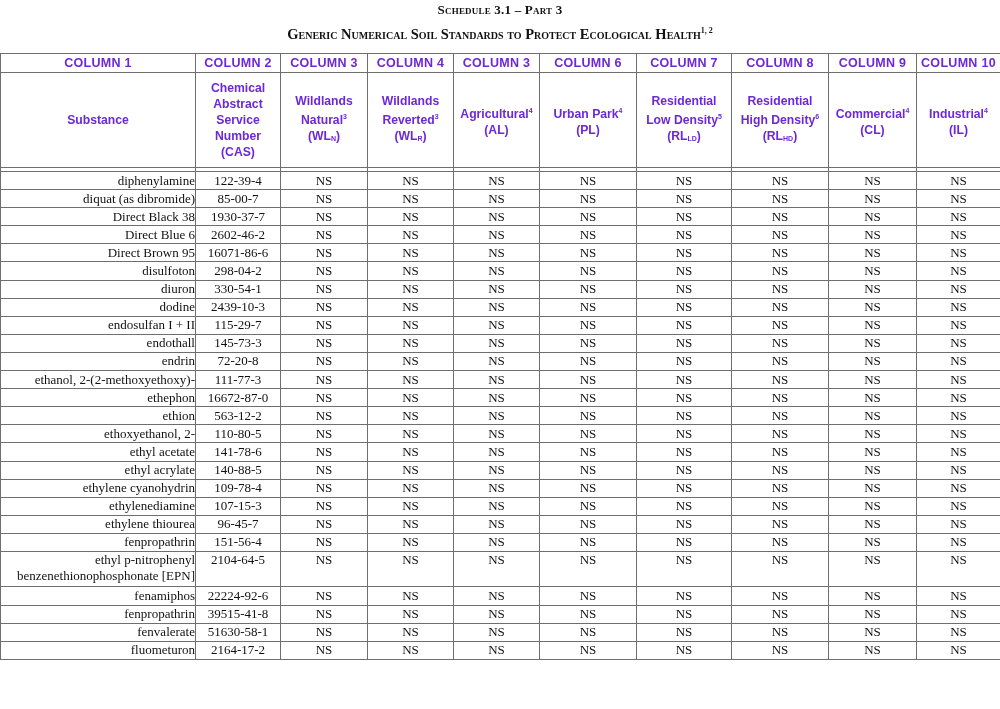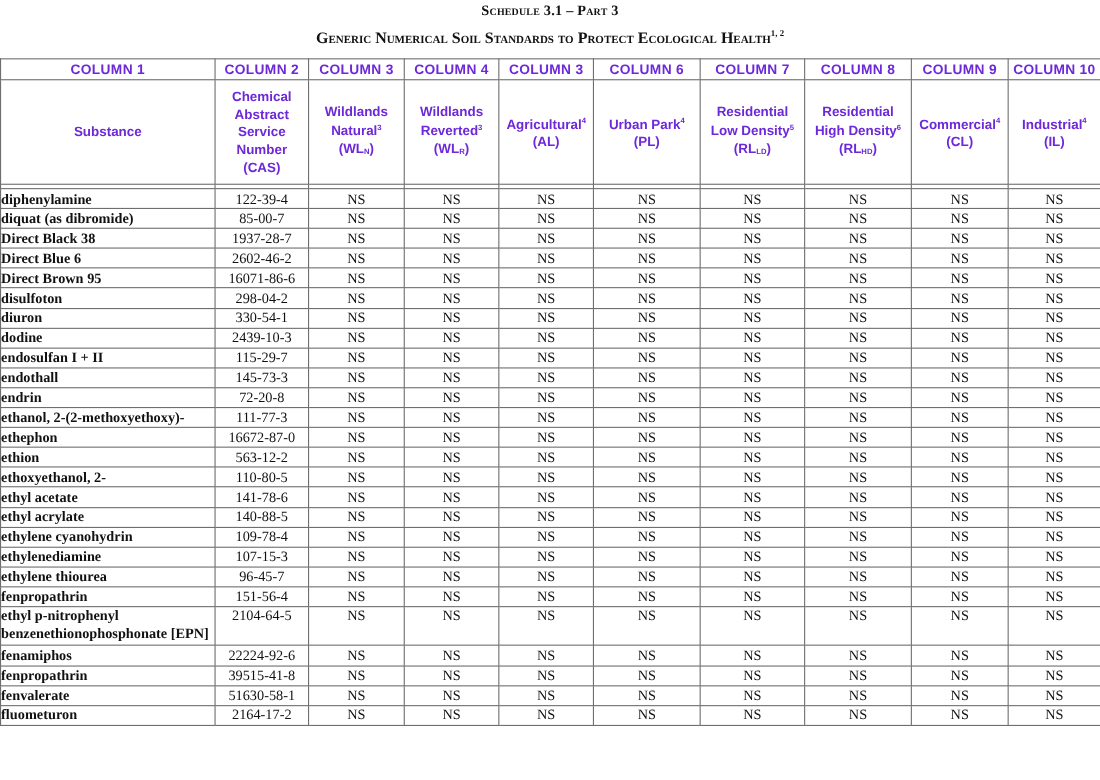--- a/index.html
+++ b/index.html
@@ -10,21 +10,21 @@
   .title2 sup { font-size: 8px; vertical-align: 6px; }
   table { position: absolute; left: 0; top: 53px; width: 1000px; border-collapse: collapse; table-layout: fixed; }
   th, td { border: 1.5px solid #6e6e6e; padding: 0; }
   th { font-family: "Liberation Sans", sans-serif; font-weight: bold; color: #6d28d9; }
   .colnum th { height: 18px; font-size: 12.5px; letter-spacing: 0.3px; }
   .colhead th { height: 94px; font-size: 12.2px; line-height: 16px; }
   .colhead sup { font-size: 7px; vertical-align: 5px; }
   .colhead sub { font-size: 7px; vertical-align: -1px; }
   .sep td { height: 3px; border-left: 1.5px solid #6e6e6e; border-right: 1.5px solid #6e6e6e; border-top: 1.5px solid #6e6e6e; border-bottom: 1.5px solid #6e6e6e; }
   tbody.data td { height: 16.6px; font-size: 13px; line-height: 16px; text-align: center; vertical-align: top; padding-top: 0.5px; }
-  tbody.data td.subst { text-align: left; padding-left: 0; font-weight: bold; }
+  tbody.data td.subst { text-align: right; padding-left: 11px; }
   tbody.data tr.tall td { height: 34px; }
 </style>
 </head>
 <body>
 
 <div class="title title1">Schedule 3.1 – Part 3</div>
 <div class="title title2"><span>Generic Numerical Soil Standards to Protect Ecological Health</span><sup>1, 2</sup></div>
 
 <table>
   <colgroup>
@@ -97,21 +97,21 @@
         <td>NS</td>
         <td>NS</td>
         <td>NS</td>
         <td>NS</td>
         <td>NS</td>
         <td>NS</td>
         <td>NS</td>
       </tr>
       <tr>
         <td class="subst">Direct Black 38</td>
-        <td>1937-28-7</td>
+        <td>1930-37-7</td>
         <td>NS</td>
         <td>NS</td>
         <td>NS</td>
         <td>NS</td>
         <td>NS</td>
         <td>NS</td>
         <td>NS</td>
         <td>NS</td>
       </tr>
       <tr>

